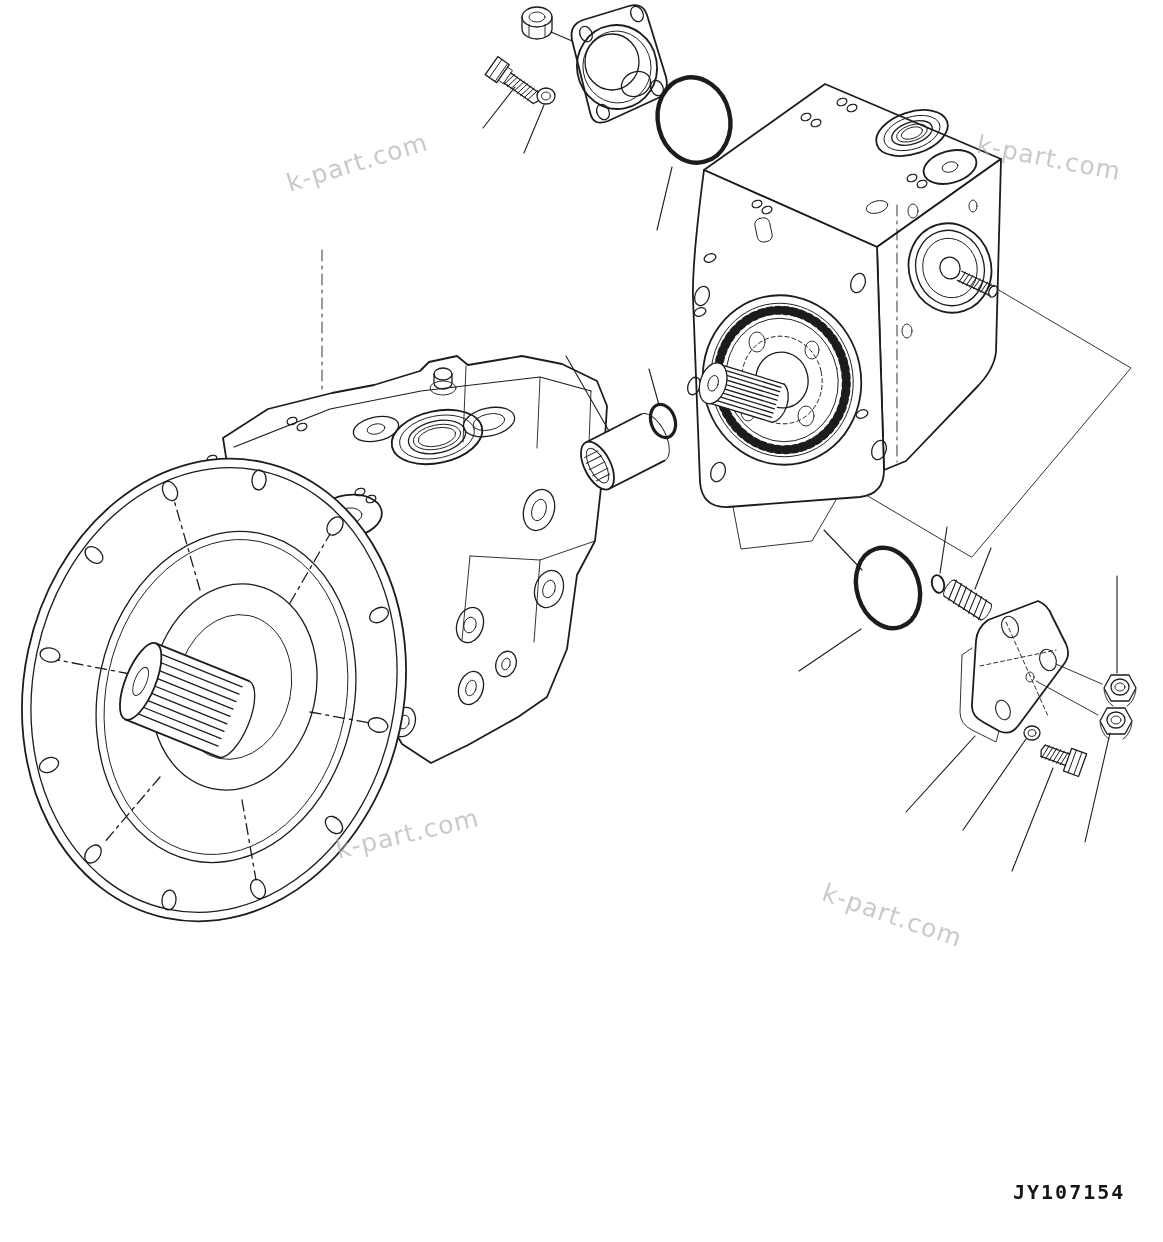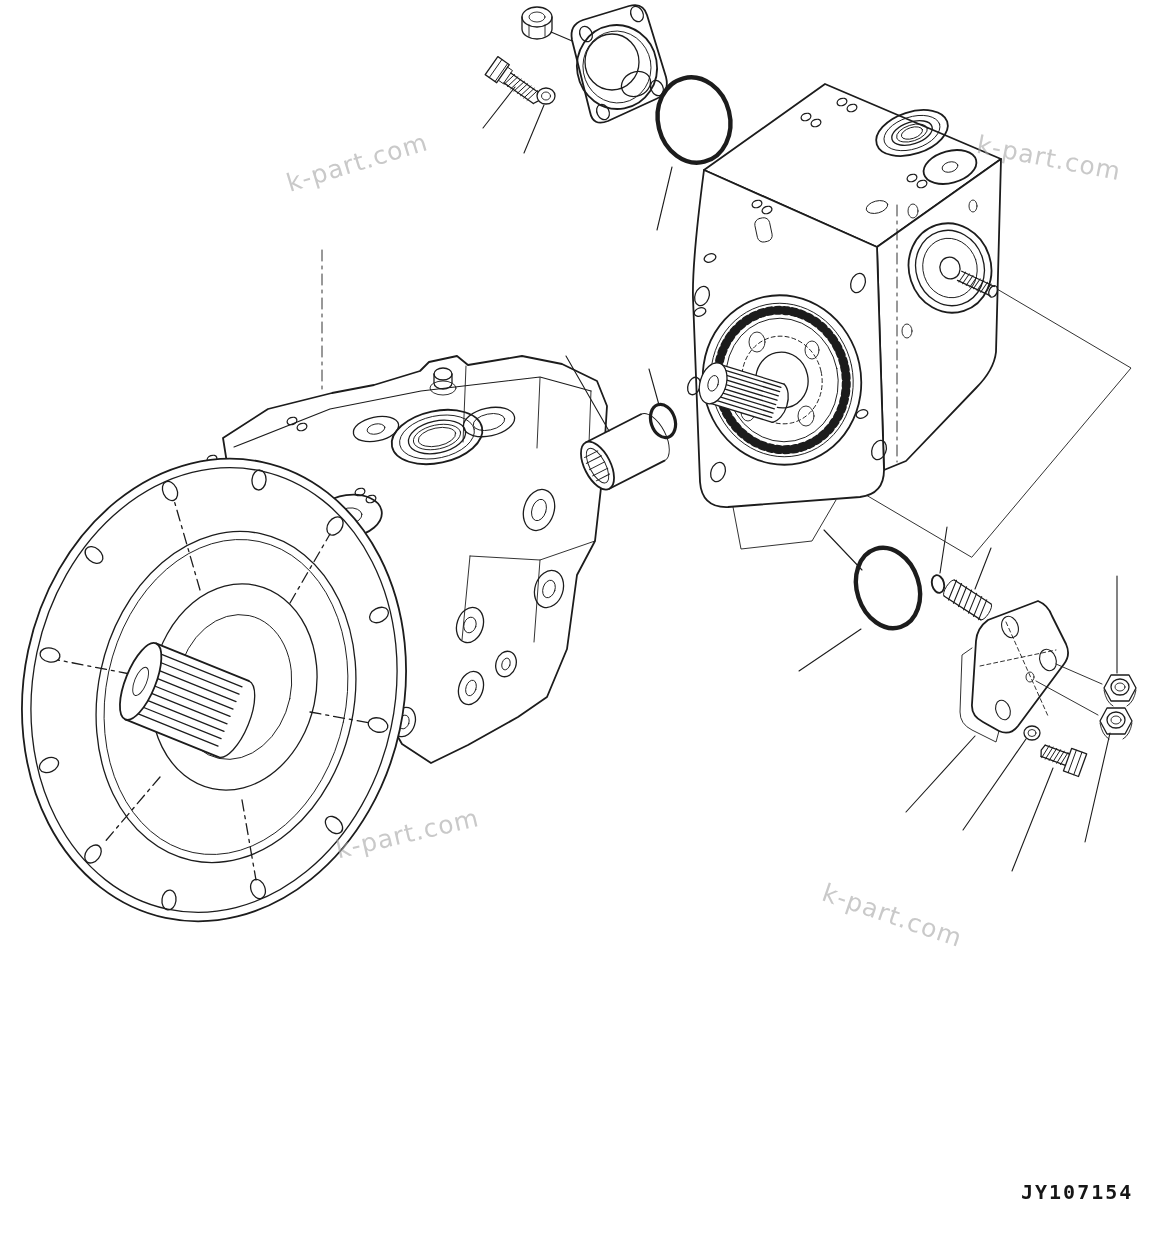--- a/index.html
+++ b/index.html
@@ -17,21 +17,21 @@
   .dash{stroke-dasharray:11 5 3 5;stroke-width:0.9;}
   .dsh2{stroke-dasharray:4 3;stroke-width:0.9;}
   .teeth{stroke-width:9;stroke-dasharray:3.5 4.6;}
   .wm{position:absolute;font-size:25px;color:#a9a9a9;opacity:0.62;letter-spacing:1px;
       white-space:nowrap;transform-origin:left top;font-family:"DejaVu Sans", sans-serif;}
   .wm1{left:283px;top:170px;transform:rotate(-17deg);}
   .wm2{left:980px;top:130px;transform:rotate(11deg);}
   .wm3{left:333px;top:836px;transform:rotate(-13deg);}
   .wm4{left:828px;top:878px;transform:rotate(19deg);}
   .dwg{position:absolute;left:1013px;top:1180px;font-family:"DejaVu Sans Mono", monospace;
-       font-weight:bold;font-size:20px;letter-spacing:2px;color:#161616;margin-left:8px;}
+       font-weight:bold;font-size:20px;letter-spacing:2px;color:#161616;}
 </style>
 </head>
 <body>
 
 <div class="stage">
 <svg width="1163" height="1242" viewBox="0 0 1163 1242">
 
   <g>
     <path class="thin" d="M 838,478 L 997,289 L 1131,368 L 972,557 Z"></path>
   </g>

